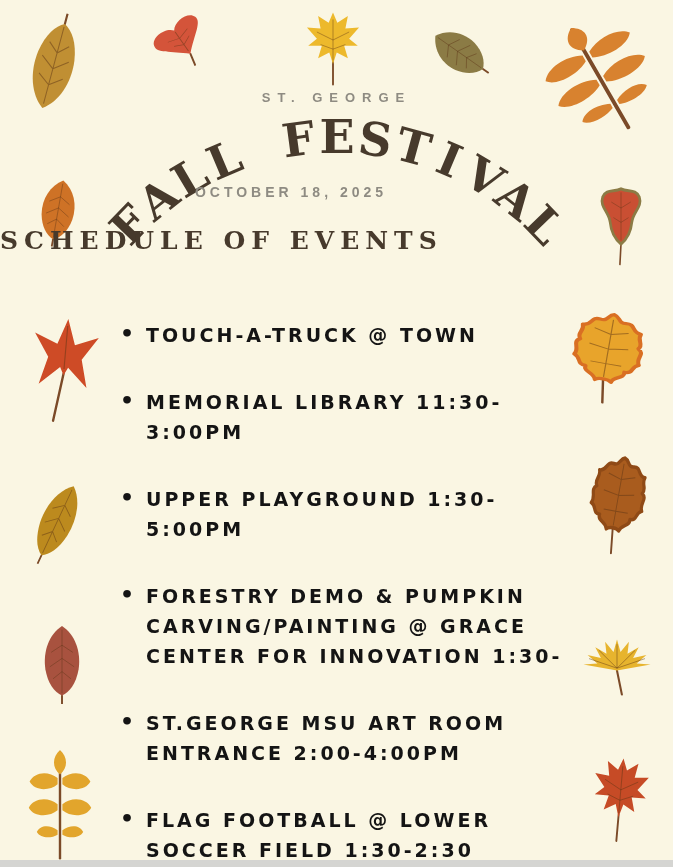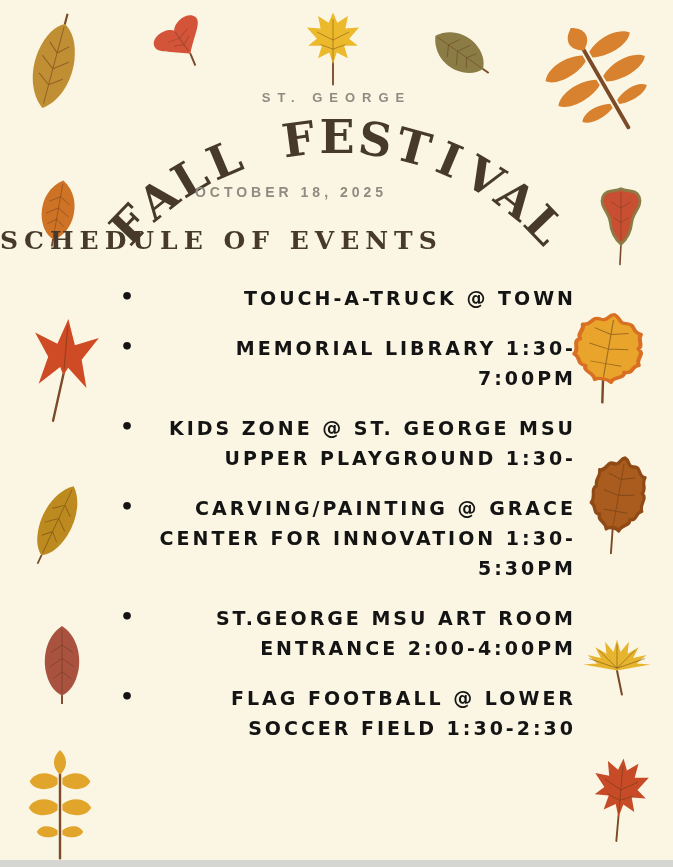--- a/index.html
+++ b/index.html
@@ -47,22 +47,23 @@
     font:700 19px "DejaVu Sans",sans-serif;
     letter-spacing:3px;
     line-height:30px;
     color:#141414;
   }
   .event .bullet{
     position:absolute;left:0;top:-1px;
     font-size:22px;
   }
   .event .lines{
-    text-align:right;
+    text-align:left;
     padding:0 14px 0 26px;
+    margin-top:37px;
   }
   .leaf{position:absolute;}
   .bottom-edge{
     position:absolute;left:0;bottom:0;width:673px;height:7px;
     background:#d5d5d2;
   }
 </style>
 </head>
 <body>
 
@@ -169,36 +170,36 @@
   <div class="events">
       <div class="event">
         <span class="bullet">•</span>
         <div class="lines">
           <div>TOUCH-A-TRUCK @ TOWN</div>
         </div>
       </div>
       <div class="event">
         <span class="bullet">•</span>
         <div class="lines">
-          <div>MEMORIAL LIBRARY 1:30-7:00PM</div>
-        </div>
-      </div>
-      <div class="event">
-        <span class="bullet">•</span>
-        <div class="lines">
-          <div>KIDS ZONE @ ST. GEORGE MSU</div>
+          <div>MEMORIAL LIBRARY 11:30-3:00PM</div>
+        </div>
+      </div>
+      <div class="event">
+        <span class="bullet">•</span>
+        <div class="lines">
           <div>UPPER PLAYGROUND 1:30-</div>
-        </div>
-      </div>
-      <div class="event">
-        <span class="bullet">•</span>
-        <div class="lines">
+          <div>5:00PM</div>
+        </div>
+      </div>
+      <div class="event">
+        <span class="bullet">•</span>
+        <div class="lines">
+          <div>FORESTRY DEMO &amp; PUMPKIN</div>
           <div>CARVING/PAINTING @ GRACE</div>
           <div>CENTER FOR INNOVATION 1:30-</div>
-          <div>5:30PM</div>
         </div>
       </div>
       <div class="event">
         <span class="bullet">•</span>
         <div class="lines">
           <div>ST.GEORGE MSU ART ROOM</div>
           <div>ENTRANCE 2:00-4:00PM</div>
         </div>
       </div>
       <div class="event">

